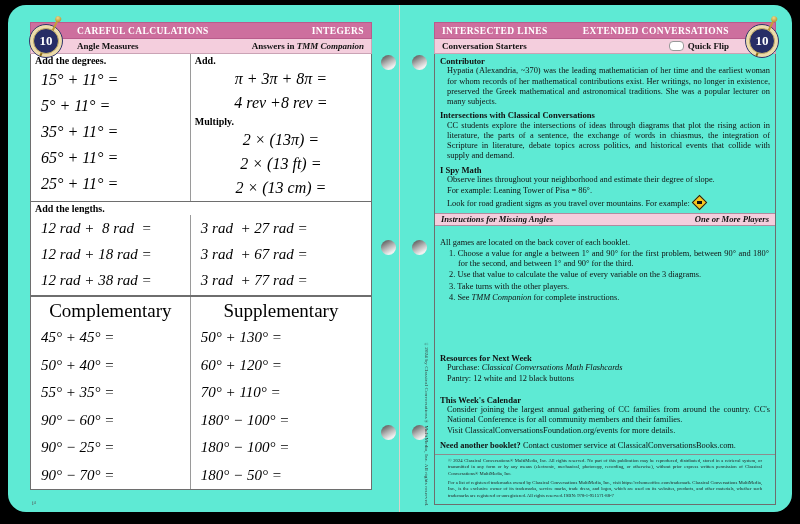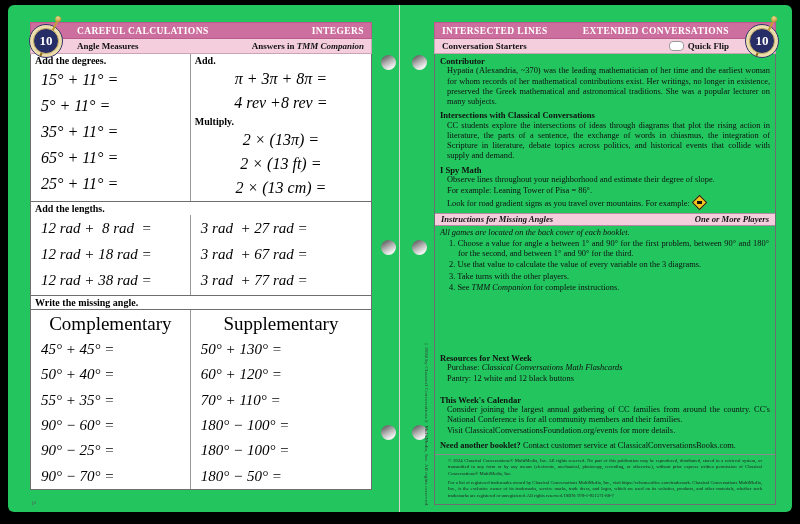--- a/index.html
+++ b/index.html
@@ -1,17 +1,17 @@
 <!DOCTYPE html>
 <html><head>
 <meta charset="utf-8">
 <style>
   html,body{margin:0;padding:0;width:800px;height:524px;background:#000;overflow:hidden;
     font-family:"Liberation Serif","DejaVu Serif",serif;-webkit-font-smoothing:antialiased;}
-  .spread{position:absolute;left:8px;top:5px;width:784px;height:507px;background:#22c55e;border-radius:6px;}
+  .spread{position:absolute;left:8px;top:5px;width:784px;height:507px;background:#5eead4;border-radius:18px;}
   .spine{position:absolute;left:391px;top:0;width:1px;height:100%;background:#d9d3cb;}
   .hole{position:absolute;width:15px;height:15px;border-radius:50%;
     background:linear-gradient(150deg,#6f6f6f 18%,#b5b5b5 48%,#f0f0f0 78%);}
   
   .page{position:absolute;top:17px;width:342px;}
   .band{box-sizing:border-box;display:flex;align-items:center;justify-content:space-between;}
   .band.dark{height:17px;background:#cd6f9e;color:#fff;font-weight:bold;font-size:9.5px;letter-spacing:.4px;
     border:1px solid #b95c8c;}
   .band.light{height:15px;background:#f4cedd;color:#111;font-weight:bold;font-size:9px;
     border:1px solid #caa3b5;border-top:none;}
@@ -124,21 +124,20 @@
           <div class="prob sm">12 rad + 18 rad =</div>
           <div class="prob sm">12 rad + 38 rad =</div>
         </div>
         <div class="col-r">
           <div class="prob sm">3 rad  + 27 rad =</div>
           <div class="prob sm">3 rad  + 67 rad =</div>
           <div class="prob sm">3 rad  + 77 rad =</div>
         </div>
       </div>
 
-      <div class="sec-head">Write the missing angle.</div>
       <div class="cs-head" style="border-top:1px solid #6e6e6e;">
         <div class="col-l">Complementary</div>
         <div class="col-r" style="display:flex;align-items:center;justify-content:center;">Supplementary</div>
       </div>
       <div class="cs-body">
         <div class="cs-col col-l">
           <div class="prob">45° + 45° =</div>
           <div class="prob">50° + 40° =</div>
           <div class="prob">55° + 35° =</div>
           <div class="prob">90° − 60° =</div>
@@ -185,21 +184,21 @@
       <p>CC students explore the intersections of ideas through diagrams that plot the rising action in literature, the parts of a sentence, the exchange of words in chiasmus, the integration of Scripture in literature, debate topics across politics, and historical events that collide with supply and demand.</p>
       <h4>I Spy Math</h4>
       <p class="nojust">Observe lines throughout your neighborhood and estimate their degree of slope.</p>
       <p class="nojust">For example: Leaning Tower of Pisa = 86°.</p>
       <p class="nojust"><span>Look for road gradient signs as you travel over mountains. For example:</span><span class="sign"><i></i></span></p>
 
       <div class="inband">
         <span>Instructions for Missing Angles</span>
         <span>One or More Players</span>
       </div>
-      <p class="nojust" style="margin-left:5px;margin-top:2px;font-style:italic;">All games are located on the back cover of each booklet.</p>
+      <p class="nojust" style="margin-left:5px;margin-top:12px;">All games are located on the back cover of each booklet.</p>
       <div class="step">1. Choose a value for angle a between 1° and 90° for the first problem, between 90° and 180° for the second, and between 1° and 90° for the third.</div>
       <div class="step">2. Use that value to calculate the value of every variable on the 3 diagrams.</div>
       <div class="step">3. Take turns with the other players.</div>
       <div class="step"><span>4. See </span><i>TMM Companion</i><span> for complete instructions.</span></div>
 
       <div class="spacer"></div>
 
       <h4>Resources for Next Week</h4>
       <p class="nojust"><span>Purchase: </span><i>Classical Conversations Math Flashcards</i></p>
       <p class="nojust">Pantry: 12 white and 12 black buttons</p>

